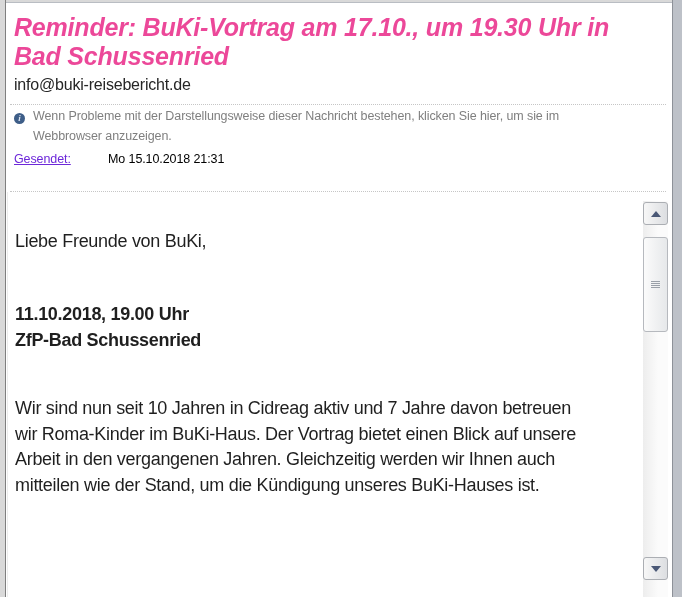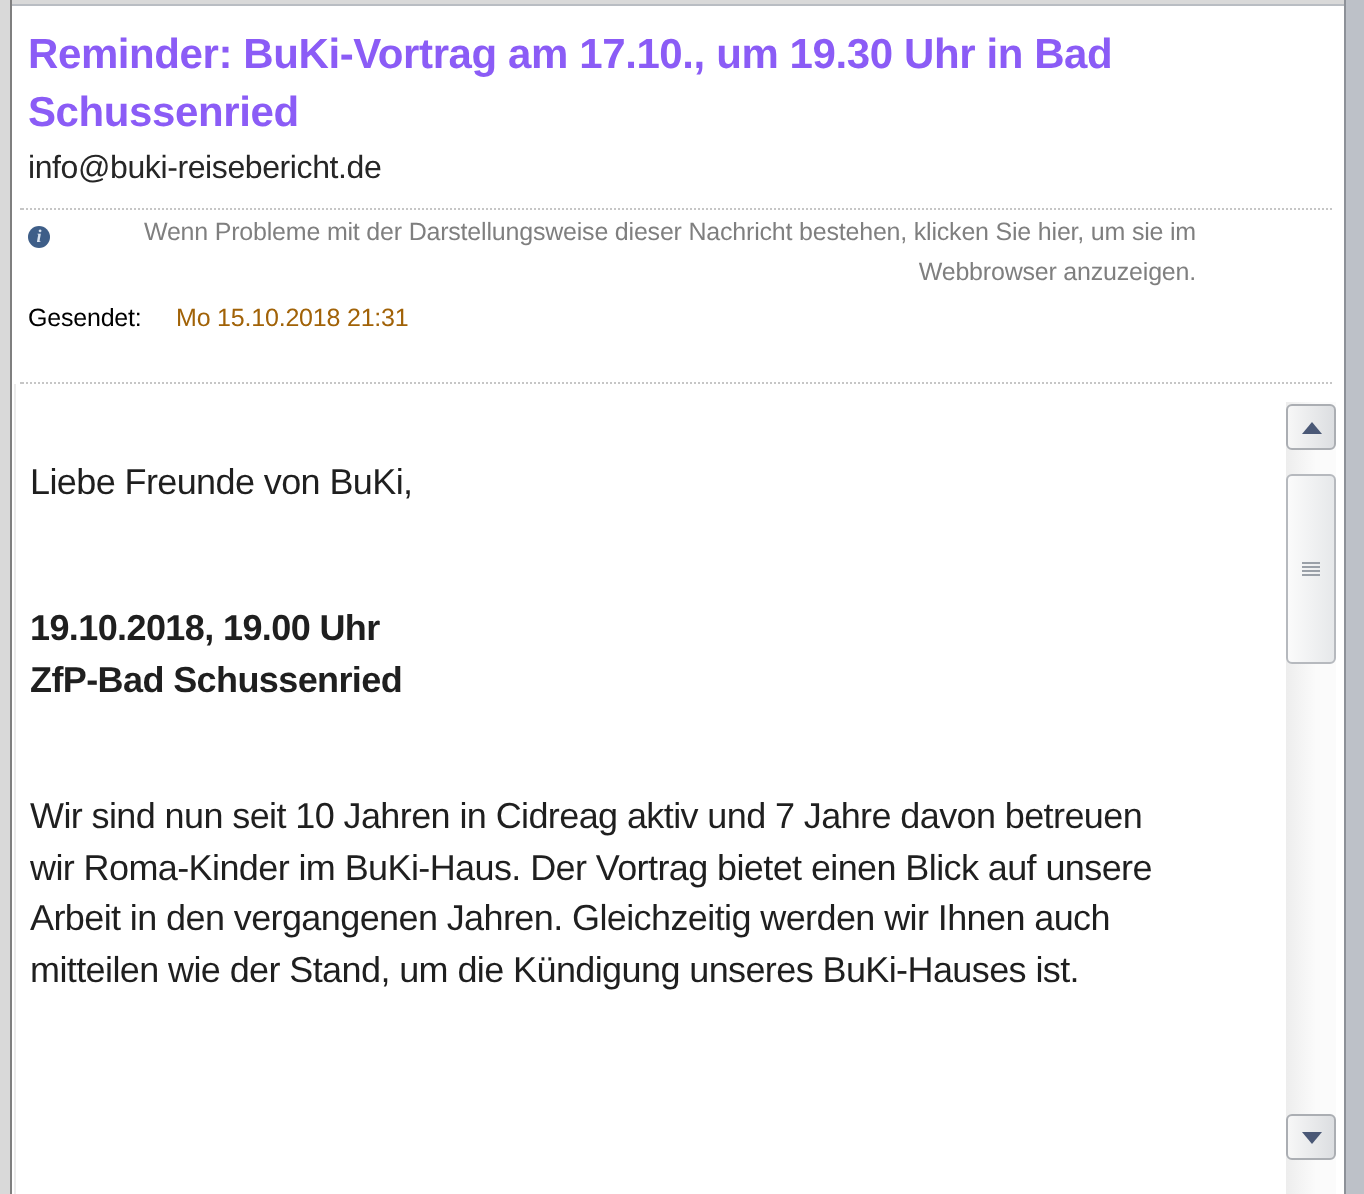--- a/index.html
+++ b/index.html
@@ -13,48 +13,49 @@
   .window { position: absolute; inset: 0; background: #ffffff; }
 
   
   .frame-top   { position: absolute; left: 0; top: 0; width: 100%; height: 3px; background: #d9d9d9; border-bottom: 1px solid #b9bdc3; z-index: 5; }
   .frame-left  { position: absolute; left: 0; top: 0; width: 6px; height: 100%; background: #d9d9d9; border-right: 1px solid #7f7f7f; z-index: 5; }
   .frame-right { position: absolute; right: 0; top: 0; width: 10px; height: 100%; background: #bdc1c8; border-left: 1px solid #8d9198; z-index: 5; }
 
   
   .subject {
     position: absolute; left: 14px; top: 13px; width: 600px;
-    font-size: 21px; line-height: 29px; font-weight: bold; color: #8b5cf6;
+    font-size: 25px; line-height: 29px; font-weight: bold; color: #ec4899;
     letter-spacing: -0.2px;
+    font-style: italic;
   }
   .from {
     position: absolute; left: 14px; top: 76px;
     font-size: 16px; color: #262626; letter-spacing: -0.2px;
   }
   .sep { position: absolute; left: 10px; right: 16px; border-top: 1px dotted #c6c6c6; }
   .sep1 { top: 104px; }
   .sep2 { top: 191px; }
 
   .info-bar { position: absolute; left: 14px; top: 107px; width: 608px; cursor: pointer; }
   .info-icon {
     position: absolute; left: 0; top: 6px; width: 11px; height: 11px;
     background: #3e5e88; border-radius: 50%;
     color: #dbe4f0; font-size: 9px; line-height: 11px; text-align: center;
     font-family: "Liberation Serif", serif; font-weight: bold; font-style: italic;
   }
   .info-text {
-    display: block; margin-left: 4px; width: 580px;
-    font-size: 12.5px; line-height: 19.5px; color: #7f7f7f; letter-spacing: -0.1px; text-align: right;
+    display: block; margin-left: 19px; width: 580px;
+    font-size: 12.5px; line-height: 19.5px; color: #7f7f7f; letter-spacing: -0.1px;
   }
 
   .meta-row { position: absolute; left: 14px; display: flex; font-size: 12.5px; letter-spacing: -0.1px; }
   .meta-row.sent { top: 152px; }
   .meta-row.to   { top: 174px; }
-  .meta-label { width: 74px; color: #000000; }
-  .meta-value { color: #a16207; }
+  .meta-label { width: 74px; color: #6d28d9; text-decoration: underline; }
+  .meta-value { color: #000000; margin-left: 20px; }
 
   
   .body-pane {
     position: absolute; left: 7px; top: 192px; width: 580px; height: 405px;
     background: #ffffff; border-left: 1px solid #ececec; overflow: hidden;
   }
   .body-text {
     position: absolute; left: 7px; top: 12px; width: 625px;
     font-size: 18px; line-height: 25.4px; color: #1f1f1f; letter-spacing: -0.3px;
     white-space: pre-line;
@@ -120,21 +121,21 @@
   <div class="meta-row sent">
     <span class="meta-label">Gesendet:</span>
     <span class="meta-value">Mo 15.10.2018 21:31</span>
   </div>
 
   <div class="sep sep2"></div>
 
   <div class="body-pane">
     <div class="body-text">
       <div class="para">Liebe Freunde von BuKi,</div>
-      <div class="para"><span class="b">19.10.2018, 19.00 Uhr
+      <div class="para"><span class="b">11.10.2018, 19.00 Uhr
 ZfP-Bad Schussenried
 </span></div>
       <div class="para">Wir sind nun seit 10 Jahren in Cidreag aktiv und 7 Jahre davon betreuen
 wir Roma-Kinder im BuKi-Haus. Der Vortrag bietet einen Blick auf unsere
 Arbeit in den vergangenen Jahren. Gleichzeitig werden wir Ihnen auch
 mitteilen wie der Stand, um die Kündigung unseres BuKi-Hauses ist.</div>
     </div>
   </div>
 
   <div class="scrollbar">

